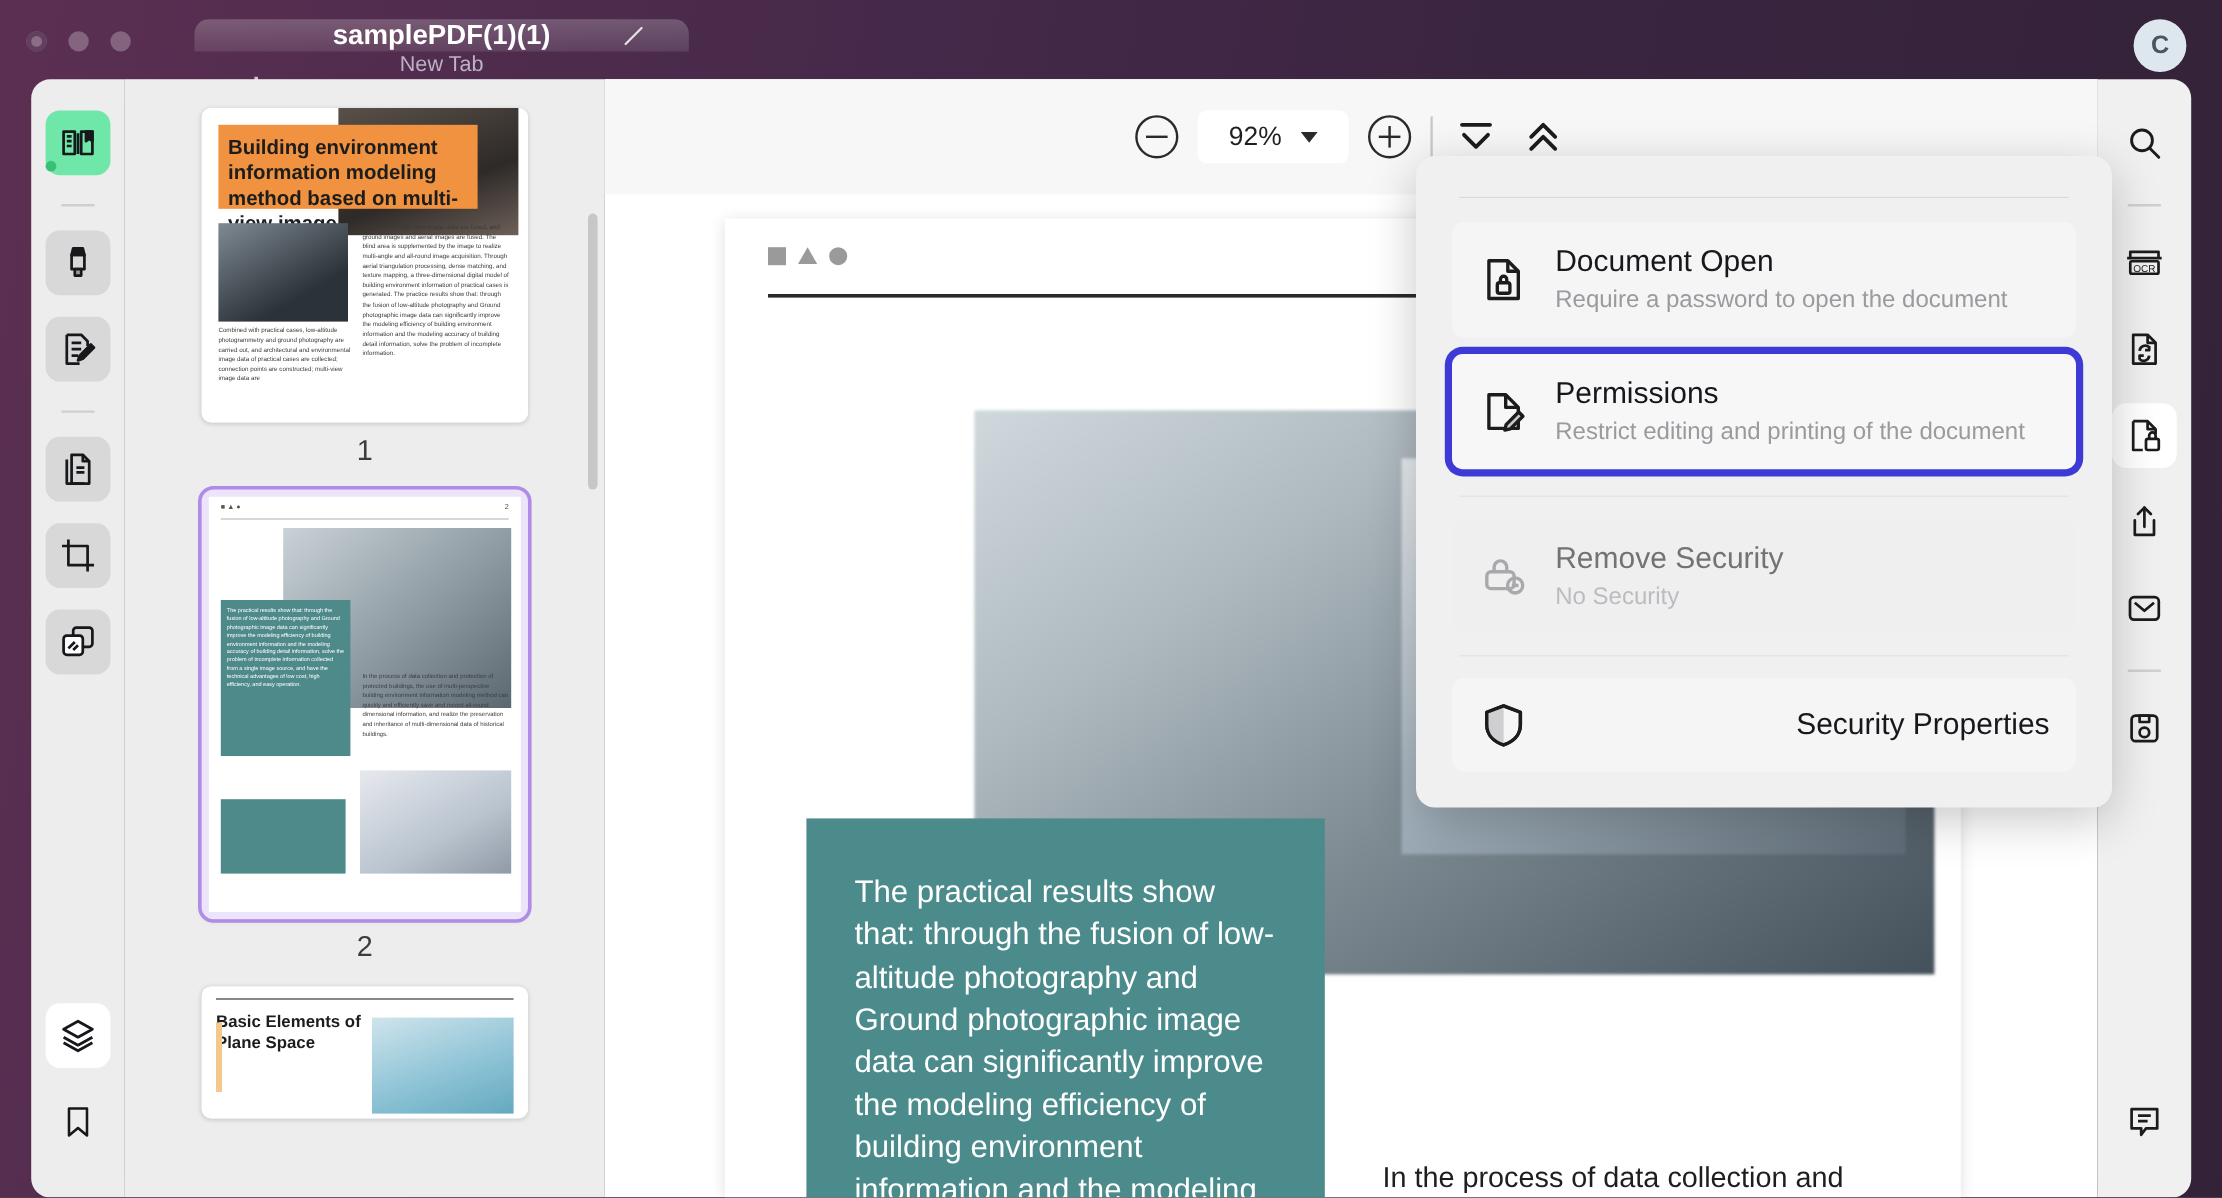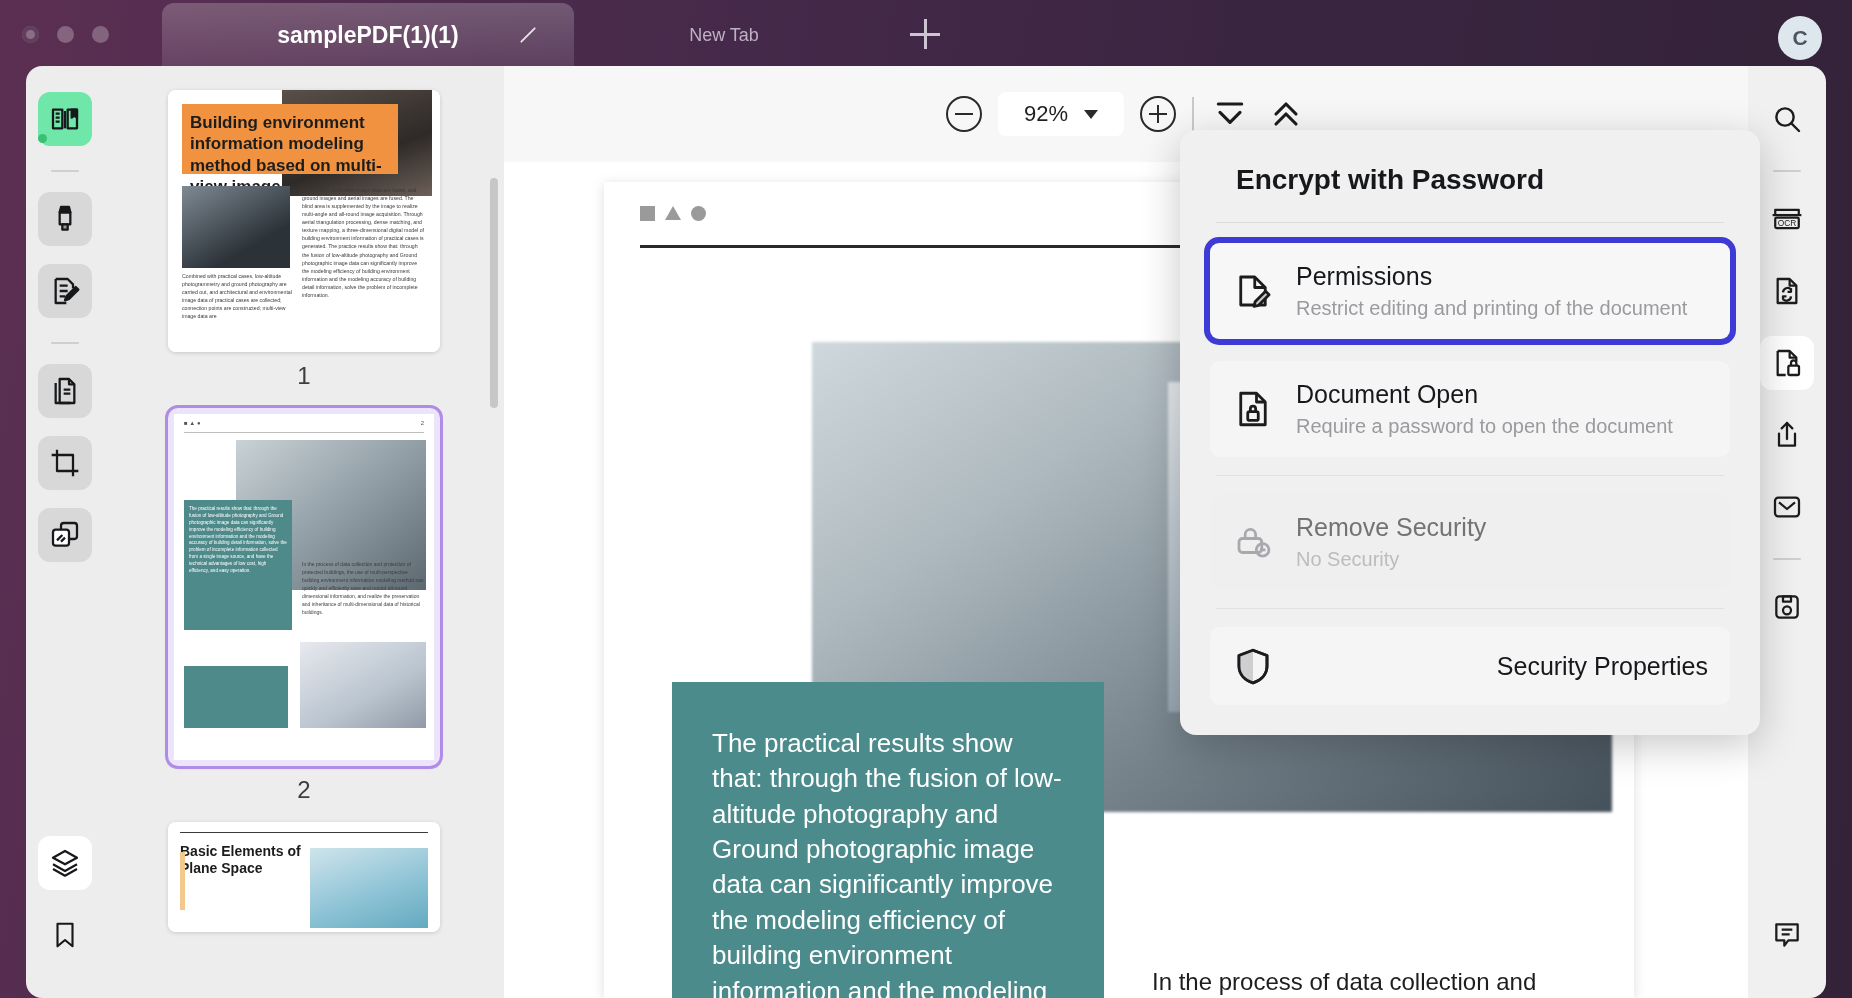--- a/index.html
+++ b/index.html
@@ -23,22 +23,22 @@
     display: flex; align-items: flex-end;
   }
   .traffic {
     position: absolute; left: 22px; top: 26px;
     display: flex; gap: 18px; align-items: center;
   }
   .dot { width: 17px; height: 17px; border-radius: 50%; background: rgba(255,255,255,0.26); }
   .dot.first { background: rgba(255,255,255,0.30); box-shadow: inset 0 0 0 4px rgba(90,55,85,0.85); }
 
   .tabstrip {
-    position: absolute; left: 162px; top: 3px;
-    display: flex; align-items: flex-end; height: 64px;
+    position: absolute; left: 162px; top: 16px;
+    display: flex; height: 64px; flex-direction: column;
   }
   .tab {
     height: 64px; min-width: 412px;
     display: flex; align-items: center; justify-content: center;
     position: relative;
     border-radius: 12px 12px 0 0;
     color: #e9e2ec; font-size: 23px;
   }
   .tab.active {
     background: linear-gradient(180deg, rgba(255,255,255,0.22), rgba(255,255,255,0.10));
@@ -565,52 +565,51 @@
         <span>
           <svg viewBox="0 0 24 24" width="32" height="32" fill="none" stroke="#1c1c1c" stroke-width="1.7" stroke-linejoin="round">
             <path d="M4 4h16v12H13l-3 4v-4H4z"></path>
               <path d="M8 8h8M8 11.5h6"></path>
           </svg>
         </span>
       </div>
     </div>
 
     <div class="dialog">
-      <div class="dialog-title">Encrypt with Password</div>
       <div class="dialog-rule"></div>
-
-      <div class="menu-item selected">
-        <span class="mi-icon">
-          <svg viewBox="0 0 24 24" width="42" height="42" fill="none" stroke="#1c1c1c" stroke-width="1.6" stroke-linejoin="round">
-            <path d="M5 4h8l6 6v10H5z"></path>
-            <path d="M13 4v6h6"></path>
-            <path d="M19.2 12.2l2 2-6 6-2.6.6.6-2.6z" fill="#c9c9cc"></path>
-          </svg>
-        </span>
-        <span class="mi-text">
-          <span class="mi-title">Permissions</span>
-          <span class="mi-sub">Restrict editing and printing of the document</span>
-        </span>
-      </div>
 
       <div class="menu-item">
         <span class="mi-icon">
           <svg viewBox="0 0 24 24" width="42" height="42" fill="none" stroke="#1c1c1c" stroke-width="1.6" stroke-linejoin="round">
             <path d="M5 3h9l5 5v13H5z"></path>
               <path d="M14 3v5h5"></path>
             <rect x="9" y="13.5" width="6" height="5" rx="1"></rect>
             <path d="M10.5 13.5v-1.6a1.5 1.5 0 013 0v1.6"></path>
           </svg>
         </span>
         <span class="mi-text">
           <span class="mi-title">Document Open</span>
           <span class="mi-sub">Require a password to open the document</span>
         </span>
       </div>
 
+      <div class="menu-item selected">
+        <span class="mi-icon">
+          <svg viewBox="0 0 24 24" width="42" height="42" fill="none" stroke="#1c1c1c" stroke-width="1.6" stroke-linejoin="round">
+            <path d="M5 4h8l6 6v10H5z"></path>
+            <path d="M13 4v6h6"></path>
+            <path d="M19.2 12.2l2 2-6 6-2.6.6.6-2.6z" fill="#c9c9cc"></path>
+          </svg>
+        </span>
+        <span class="mi-text">
+          <span class="mi-title">Permissions</span>
+          <span class="mi-sub">Restrict editing and printing of the document</span>
+        </span>
+      </div>
+
       <div class="menu-sep"></div>
 
       <div class="menu-item disabled">
         <span class="mi-icon">
           <svg viewBox="0 0 24 24" width="42" height="42" fill="none" stroke="#a8a8ad" stroke-width="1.6" stroke-linejoin="round">
             <rect x="4" y="10" width="13" height="8" rx="2"></rect>
             <path d="M7.5 10V7.8a3 3 0 016 0V10"></path>
             <circle cx="17.5" cy="16.5" r="3.6"></circle>
             <path d="M15.9 16.5h3.2"></path>
           </svg>

